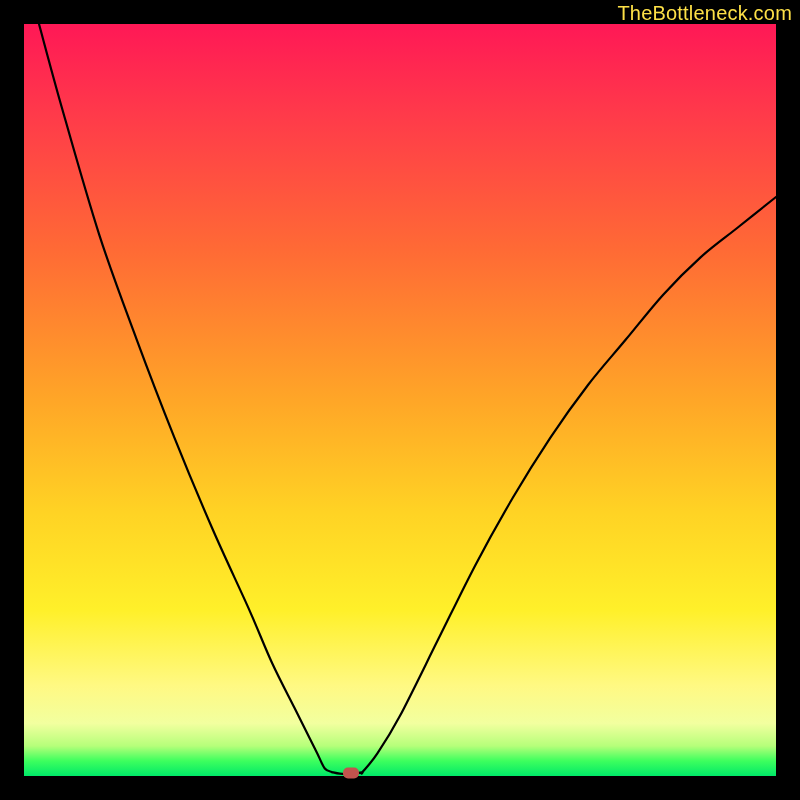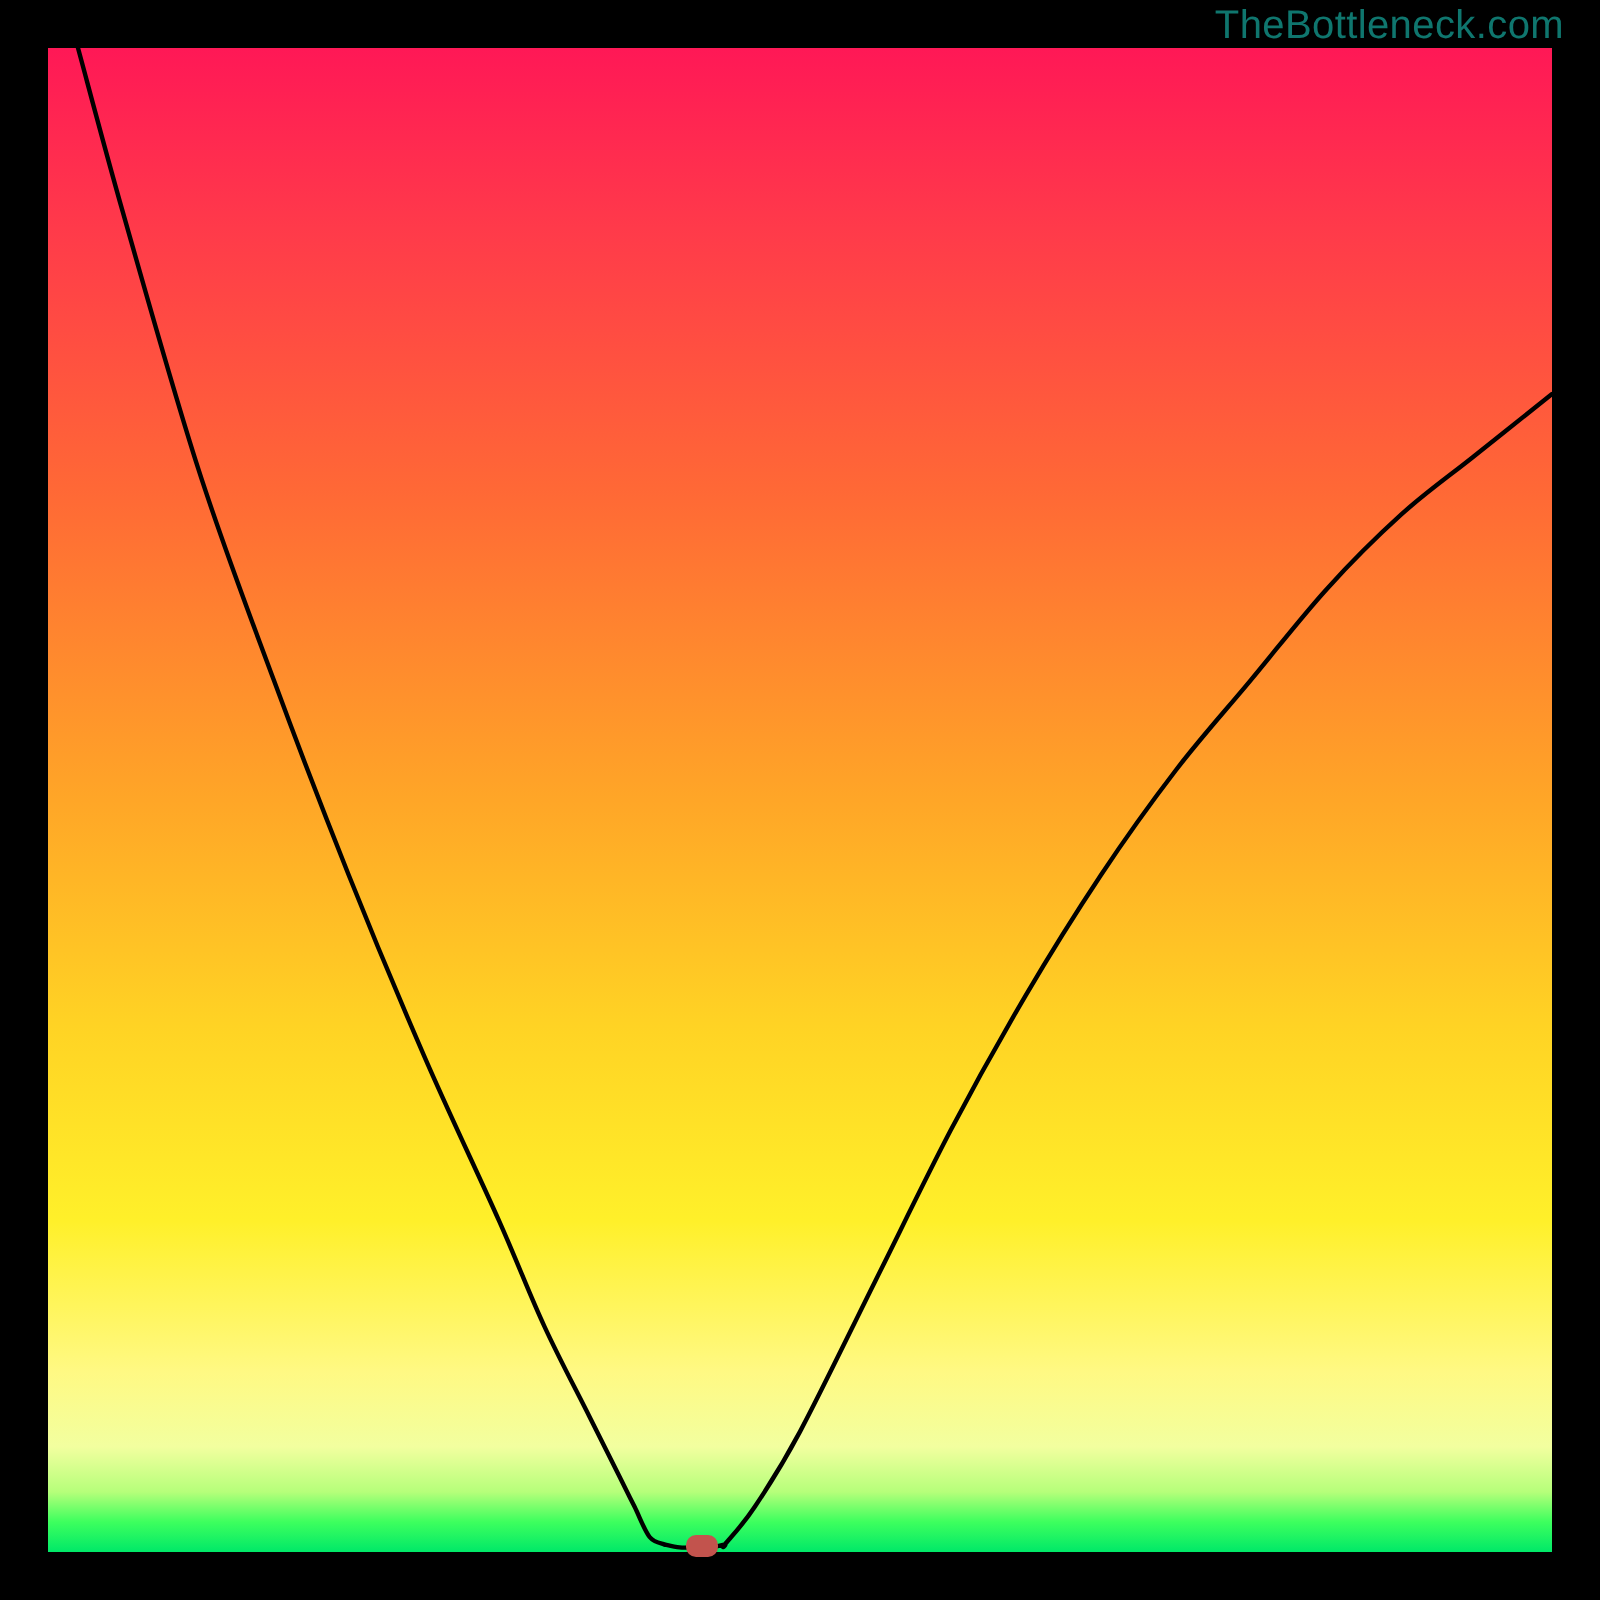--- a/index.html
+++ b/index.html
@@ -35,22 +35,22 @@
       #fff983 88%,
       #f2ff9f 93%,
       #b6ff7a 96%,
       #3dff5e 98%,
       #00e868 100%
     );
   }
   .watermark {
     position: absolute;
     top: 2px;
-    right: 18px;
-    color: #0f766e;
+    right: 8px;
+    color: #fde047;
     font-size: 20px;
     letter-spacing: 0.2px;
     font-weight: 500;
     user-select: none;
   }
   svg.curve {
     position: absolute;
     left: 0;
     top: 0;
     width: 752px;

